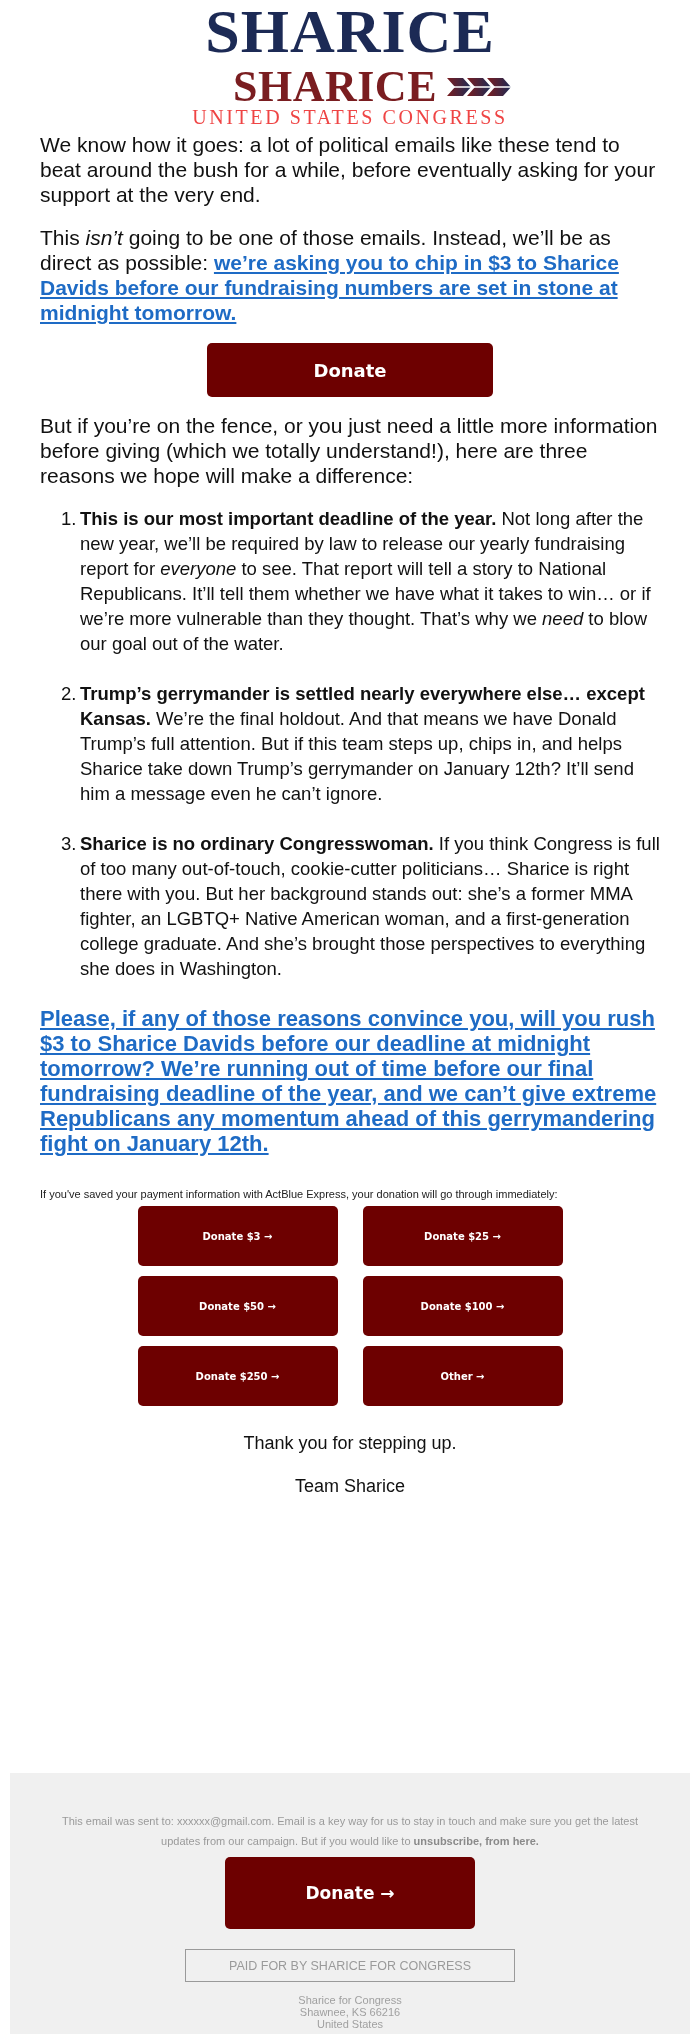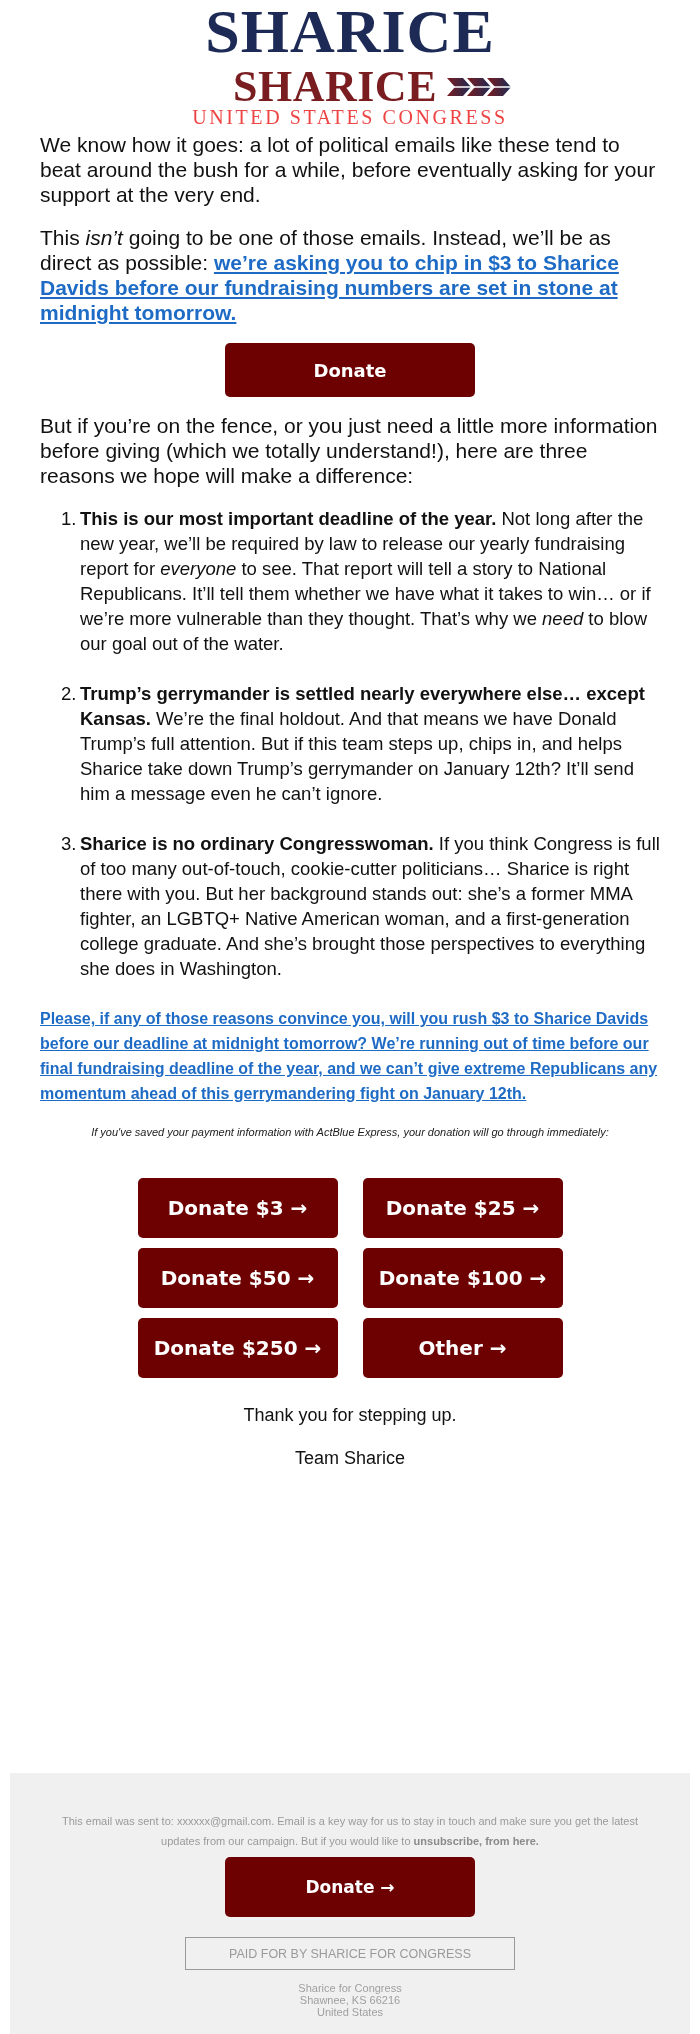--- a/index.html
+++ b/index.html
@@ -14,39 +14,39 @@
     .logo-davids { font-family: "Liberation Serif", serif; font-weight: bold; font-size: 44px; color: #7a1d20; line-height: 42px; letter-spacing: 0.5px; }
     .logo-chevrons { margin-left: 10px; width: 66px; height: 24px; }
     .logo-sub { position: absolute; left: 0; right: 0; top: 108px; font-family: "Liberation Serif", serif; font-size: 20px; letter-spacing: 2.6px; color: #ef4444; line-height: 18px; }
 
     
     .content { padding: 0 40px; }
     p.copy { font-size: 21px; line-height: 25px; margin-bottom: 18px; }
     a.link { color: #1e6bc5; font-weight: bold; text-decoration: underline; }
     .donate-main-wrap { display: flex; justify-content: center; margin: 0 0 16px; }
     .btn { background: #6d0000; color: #ffffff; border-radius: 5px; display: flex; align-items: center; justify-content: center; font-family: "DejaVu Sans", sans-serif; font-weight: bold; text-decoration: none; }
-    .btn-main { width: 250px; height: 54px; font-size: 18px; }
+    .btn-main { width: 286px; height: 54px; font-size: 18px; }
 
     ol.reasons { list-style: none; margin: 0 0 18px; padding: 0; }
     ol.reasons li { position: relative; padding-left: 40px; font-size: 18.5px; line-height: 25px; margin-bottom: 25px; }
     ol.reasons li .num { position: absolute; left: 21px; top: 0; }
 
-    .closing-link { font-size: 16px; line-height: 25px; margin-bottom: 20px; }
-    .express-note { text-align: center; font-size: 11px; font-style: italic; color: #222; margin: 6px 0 40px; }
+    .closing-link { font-size: 22px; line-height: 25px; margin-bottom: 32px; }
+    .express-note { text-align: left; font-size: 11px; color: #222; margin: 6px 0 6px; }
 
     .donate-grid { display: grid; grid-template-columns: 200px 200px; column-gap: 25px; row-gap: 10px; justify-content: center; margin-bottom: 26px; }
-    .btn-amt { height: 60px; font-size: 20px; text-align: right; }
+    .btn-amt { height: 60px; font-size: 10px; text-align: right; }
 
     .signoff { font-size: 18px; line-height: 22px; margin-bottom: 21px; text-align: center; }
 
     
     .footer { position: absolute; left: 10px; top: 1773px; width: 680px; height: 261px; background: #f0f0f0; text-align: center; }
     .footer-note { margin: 38px auto 0; width: 600px; font-size: 11px; line-height: 20px; color: #9a9a9a; }
     .footer-btn-wrap { display: flex; justify-content: center; margin-top: 6px; }
-    .btn-footer { width: 250px; height: 60px; font-size: 17px; }
+    .btn-footer { width: 250px; height: 72px; font-size: 17px; }
     .paid-box { margin: 20px auto 8px; width: 330px; height: 33px; border: 1px solid #9a9a9a; display: flex; align-items: center; justify-content: center; font-size: 12.5px; color: #9a9a9a; }
     .address { margin-top: 12px; font-size: 11px; line-height: 12px; color: #a0a0a0; }
   </style>
 </head>
 <body>
 
 <div class="page">
 
   <div class="logo">
     <div class="logo-sharice">SHARICE</div>

